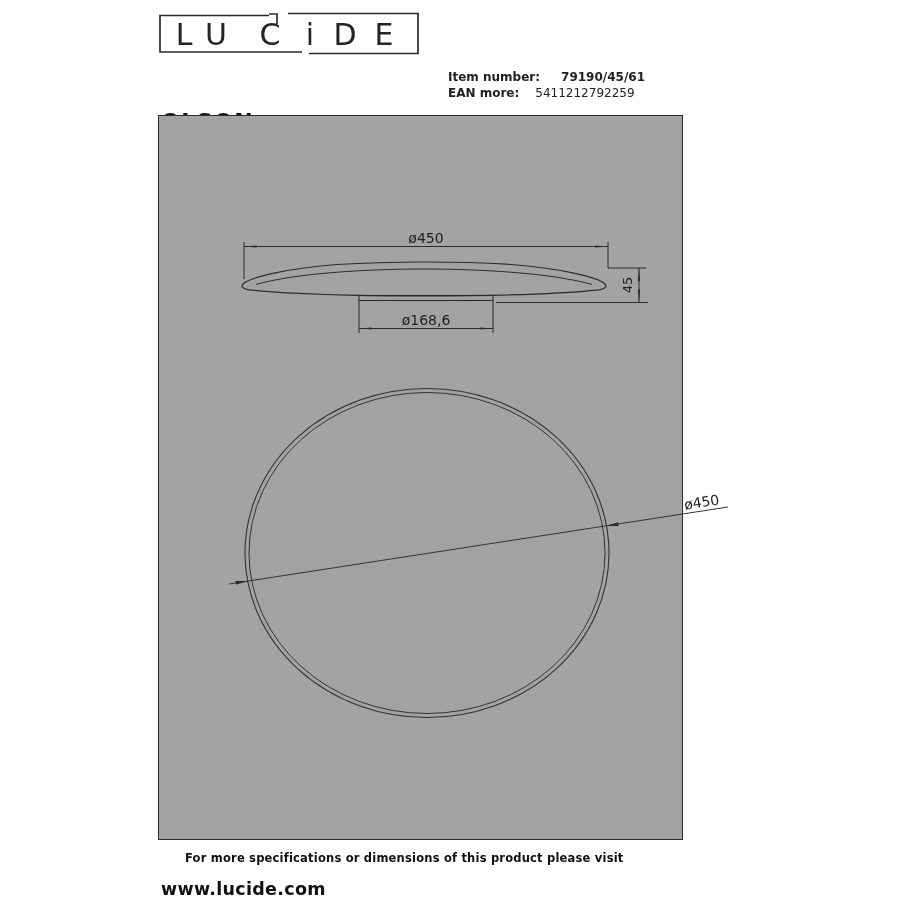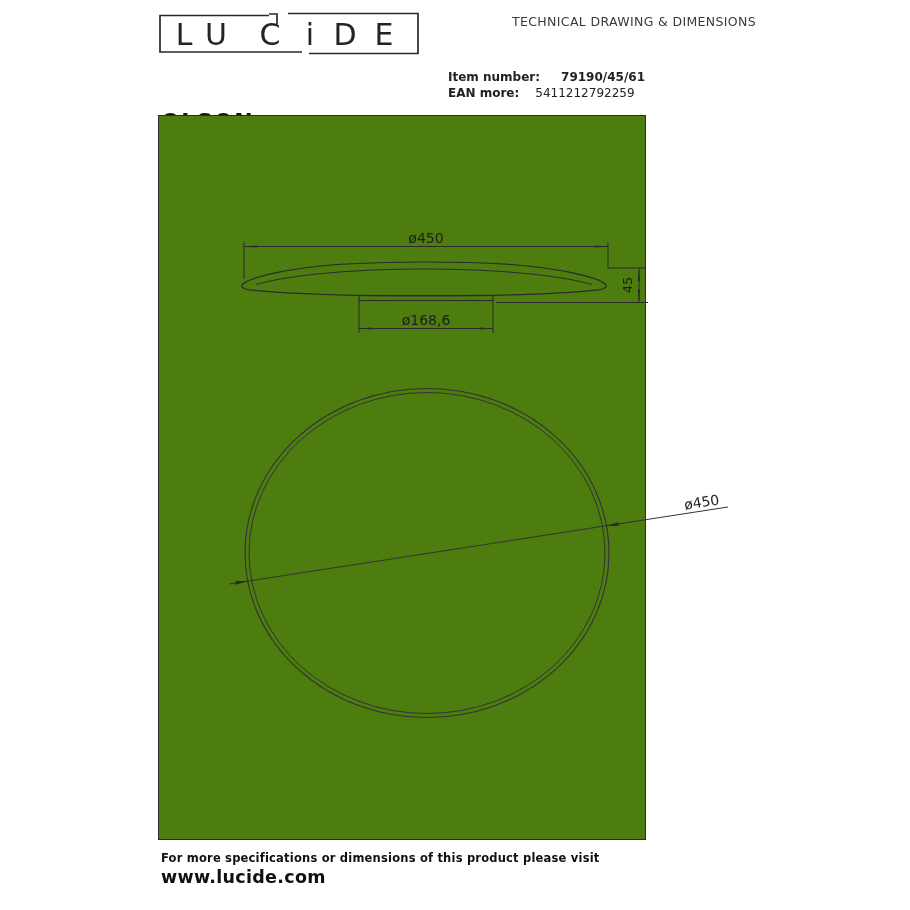--- a/index.html
+++ b/index.html
@@ -13,27 +13,27 @@
     left:161px;top:73px;font-size:22px;font-weight:700;letter-spacing:1.5px;color:#161616;margin-top:36px;
   }
   .doc-title{
     right:154px;top:14px;font-size:12.5px;letter-spacing:0.35px;color:#3a3a3a;text-align:right;
   }
   .codes{left:448px;top:70px;font-size:12px;line-height:15.5px;color:#222;}
   .codes .lbl{font-weight:700;}
   .codes .val-bold{font-weight:700;margin-left:21px;}
   .codes .val{font-weight:400;margin-left:16px;}
   .draw-box{
-    left:158px;top:115px;width:488px;height:725px;border:1.6px solid #2c2c2c;
-    box-sizing:border-box;background:#4d7c0f;
+    left:158px;top:115px;width:525px;height:725px;border:1.6px solid #2c2c2c;
+    box-sizing:border-box;background:#a3a3a3;
   }
   .draw-box svg{position:absolute;left:0;top:0;}
   .footer{left:161px;top:851px;color:#101010;}
-  .footer .note{font-size:11.5px;font-weight:600;letter-spacing:0.2px;}
-  .footer .site{font-size:17.5px;font-weight:700;letter-spacing:0.3px;margin-top:2px;}
+  .footer .note{font-size:11.5px;font-weight:600;letter-spacing:0.2px;margin-left:24px;}
+  .footer .site{font-size:17.5px;font-weight:700;letter-spacing:0.3px;margin-top:14px;}
   .dim-text{font-family:"DejaVu Sans","Liberation Sans",sans-serif;fill:#1e1e1e;}
   .logo-letter{font-family:"DejaVu Sans","Liberation Sans",sans-serif;fill:#242424;font-weight:400;}
 </style>
 </head>
 <body>
 
 <div class="page">
 
   <svg class="abs logo-svg" width="262" height="46" viewBox="0 0 262 46">
     <g stroke="#2a2a2a" stroke-width="1.7" fill="none">
@@ -44,21 +44,20 @@
     <g font-size="30" text-anchor="middle">
       <text class="logo-letter" x="26" y="34">L</text>
       <text class="logo-letter" x="58" y="34">U</text>
       <text class="logo-letter" x="112" y="34">C</text>
       <text class="logo-letter" x="152" y="34">i</text>
       <text class="logo-letter" x="187" y="34">D</text>
       <text class="logo-letter" x="226" y="34">E</text>
     </g>
   </svg>
 
-  <div class="abs doc-title">TECHNICAL DRAWING &amp; DIMENSIONS</div>
 
   <div class="abs product-name">OLSON</div>
 
   <div class="abs codes">
     <div>
       <span class="lbl">Item number:</span><span class="val-bold">79190/45/61</span>
     </div>
     <div>
       <span class="lbl">EAN more:</span><span class="val">5411212792259</span>
     </div>

